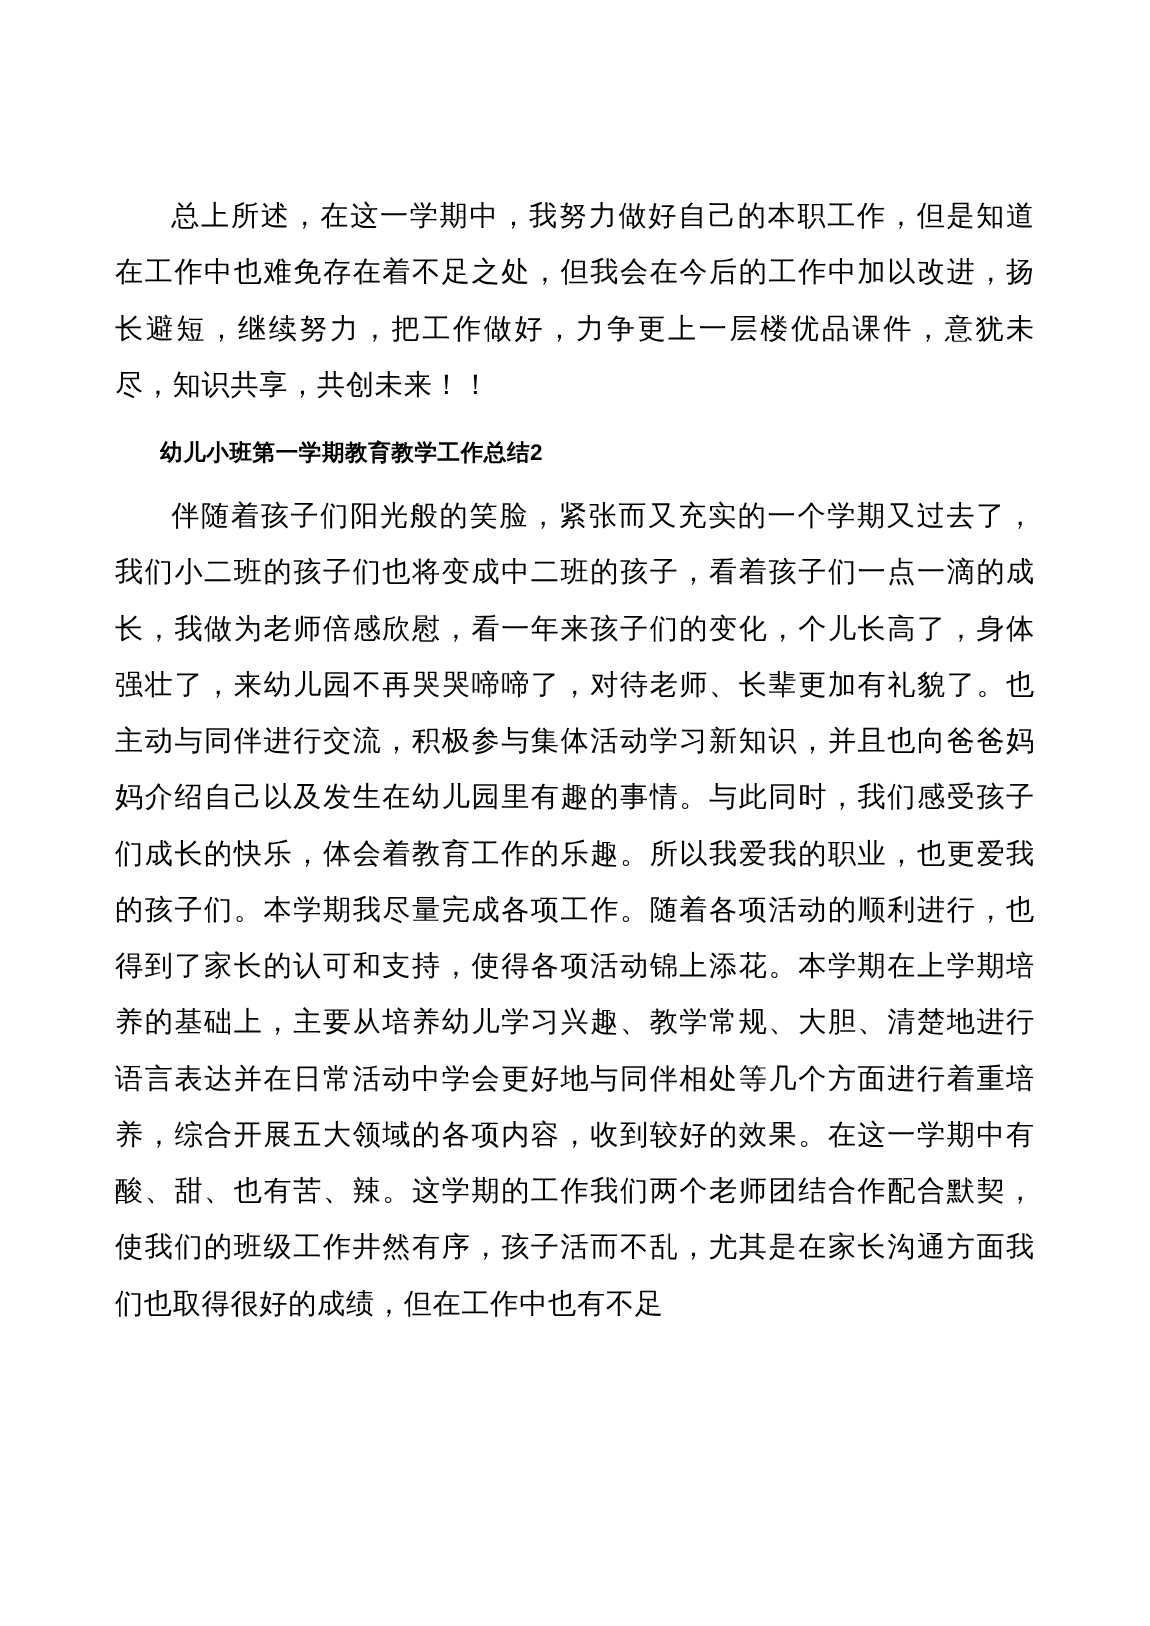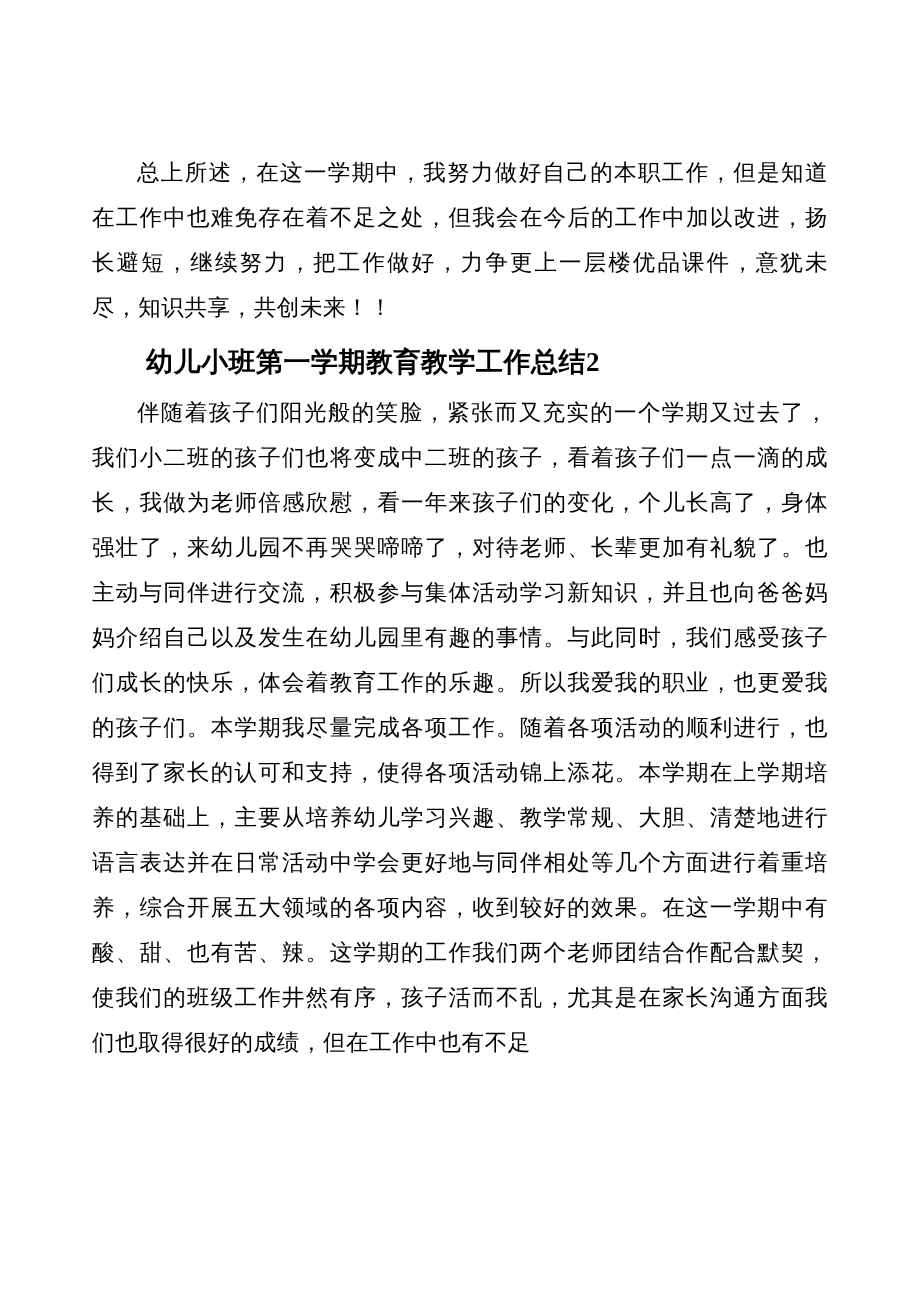--- a/index.html
+++ b/index.html
@@ -27,26 +27,26 @@
     text-align: justify;
     text-justify: inter-ideograph;
     letter-spacing: 0.6px;
     margin: 0;
     white-space: pre-wrap;
   }
   .para.indent {
     text-indent: 2em;
   }
   .heading {
-    font-size: 27px;
+    font-size: 18px;
     line-height: 44px;
     margin: 0;
     text-indent: 2em;
     letter-spacing: 0.5px;
-    font-family: Liberation Serif, serif;
+    font-family: Liberation Sans, sans-serif;
   }
   .block-gap-1 { height: 10px; }
   .block-gap-2 { height: 6px; }
 </style>
 </head>
 <body>
 
 <div class="page">
 
   <p class="para indent">总上所述，在这一学期中，我努力做好自己的本职工作，但是知道在工作中也难免存在着不足之处，但我会在今后的工作中加以改进，扬长避短，继续努力，把工作做好，力争更上一层楼优品课件，意犹未尽，知识共享，共创未来！！</p>

